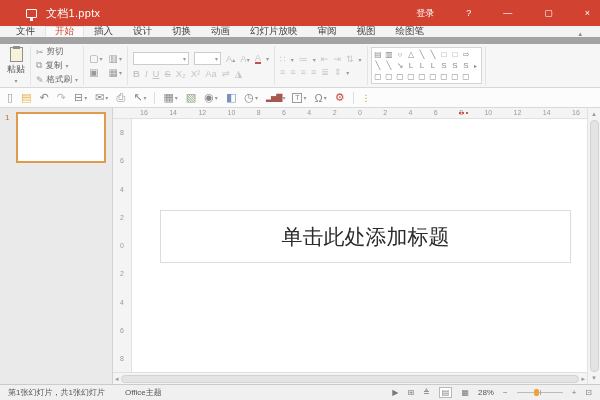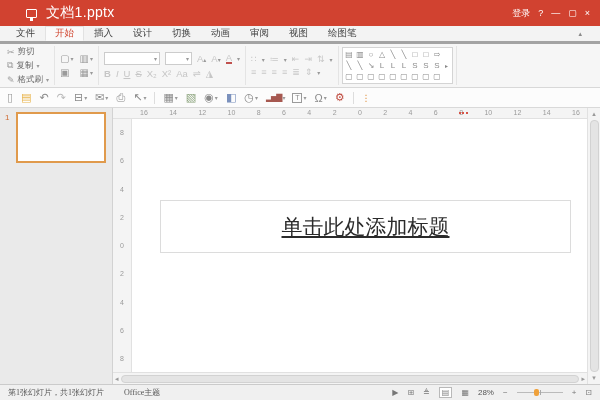--- a/index.html
+++ b/index.html
@@ -4,26 +4,26 @@
 <style>
   * { margin:0; padding:0; box-sizing:border-box; }
   html,body { width:600px; height:400px; overflow:hidden; }
   body { font-family:"Liberation Sans","DejaVu Sans",sans-serif; font-size:9px; background:#fff; color:#444; }
   .window { width:600px; height:400px; display:flex; flex-direction:column; }
 
   
   .titlebar { height:26px; background:#d14230; display:flex; align-items:center; color:#fff; padding:0 10px 0 26px; flex:0 0 auto; }
   .app-icon { width:11px; height:9px; border:1px solid #fff; border-radius:1px; position:relative; margin-right:9px; }
   .app-icon::after { content:""; position:absolute; left:3px; top:8px; width:3px; height:3px; background:#fff; }
-  .tb-title { font-size:14px; letter-spacing:.3px; }
-  .tb-right { margin-left:auto; display:flex; align-items:center; gap:8px; font-size:9px; }
+  .tb-title { font-size:11px; letter-spacing:.3px; }
+  .tb-right { margin-left:auto; display:flex; align-items:center; gap:32px; font-size:9px; }
   .tb-btn { cursor:default; }
 
   
-  .menubar { height:18px; background:#f3f3f3; border-bottom:3px solid #a3a3a3; display:flex; align-items:stretch; padding-left:6px; font-size:9.5px; color:#3f3f3f; flex:0 0 auto; }
+  .menubar { height:18px; background:#f3f3f3; border-bottom:7px solid #a3a3a3; display:flex; align-items:stretch; padding-left:6px; font-size:9.5px; color:#3f3f3f; flex:0 0 auto; }
   .tab { padding:0 9px; display:flex; align-items:center; border:1px solid transparent; }
   .tab.active { background:#fafafa; border-color:#e2e2e2; border-bottom-color:#fafafa; color:#d14731; }
   .mb-collapse { margin-left:auto; margin-right:9px; align-self:center; color:#8a8a8a; font-size:7px; }
 
   
   .ribbon { height:44px; background:#f6f6f6; border-bottom:1px solid #d8d8d8; display:flex; align-items:stretch; padding:2px 2px; flex:0 0 auto; }
   .rgroup { display:flex; align-items:center; padding:0 5px; border-right:1px solid #e4e4e4; }
   .paste-btn { display:flex; flex-direction:column; align-items:center; gap:1px; color:#555; }
   .paste-glyph { width:13px; height:15px; border:1px solid #8f8f8f; background:#f9f2da; position:relative; }
   .paste-glyph::after { content:""; position:absolute; left:2px; top:-2px; width:7px; height:3px; background:#8f8f8f; }
@@ -63,30 +63,30 @@
   .thumbs { width:113px; flex:0 0 auto; border-right:1px solid #d2d2d2; position:relative; }
   .thumb-num { position:absolute; left:5px; top:5px; color:#cf6b33; font-size:8px; }
   .thumb { position:absolute; left:16px; top:4px; width:90px; height:51px; background:#fff; border:2px solid #e09a4c; }
   .editor { flex:1 1 auto; display:flex; flex-direction:column; min-width:0; }
   .hruler { height:11px; flex:0 0 auto; background:#f4f4f4; border-bottom:1px solid #e1e1e1; display:flex; align-items:center; padding-left:20px; position:relative; }
   .hr-nums { flex:1; display:flex; justify-content:space-between; padding:0 7px; font-size:7px; color:#9a9a9a; line-height:10px; }
   .hr-mark { position:absolute; left:73%; top:4px; width:9px; border-top:2px dotted #d65448; }
   .editor-body { flex:1 1 auto; display:flex; min-height:0; }
   .vruler { width:19px; flex:0 0 auto; background:#f4f4f4; border-right:1px solid #e1e1e1; display:flex; flex-direction:column; justify-content:space-between; align-items:center; padding:10px 0; font-size:7px; color:#9a9a9a; position:relative; }
   .canvas { flex:1 1 auto; background:#fff; position:relative; }
-  .title-ph { position:absolute; left:28px; top:81px; width:411px; height:53px; border:1px solid #dcdcdc; display:flex; align-items:center; justify-content:center; font-family:"DejaVu Serif","Liberation Serif",serif; font-size:21px; color:#2b2b2b;text-decoration:underline; }
+  .title-ph { position:absolute; left:28px; top:91px; width:411px; height:53px; border:1px solid #dcdcdc; display:flex; align-items:center; justify-content:center; font-family:"DejaVu Serif","Liberation Serif",serif; font-size:21px; color:#2b2b2b; }
   .subtitle-ph { position:absolute; left:67px; top:144px; width:321px; height:66px; border:1px solid #dcdcdc; text-align:center; padding-top:6px; font-family:"DejaVu Serif","Liberation Serif",serif; font-size:12px; color:#2b2b2b; }
   .hscroll { height:12px; flex:0 0 auto; background:#f4f4f4; border-top:1px solid #e1e1e1; display:flex; align-items:center; padding:0 2px; font-size:7px; color:#999; }
   .hs-thumb { flex:1; height:8px; margin:0 2px; background:#e4e4e4; border:1px solid #d2d2d2; border-radius:4px; }
   .vscroll { width:13px; flex:0 0 auto; background:#f4f4f4; border-left:1px solid #e1e1e1; display:flex; flex-direction:column; align-items:center; padding:2px 0; font-size:7px; color:#999; }
   .vs-thumb { flex:1; width:9px; margin:2px 0; background:#e4e4e4; border:1px solid #d2d2d2; border-radius:4px; }
 
   
   .statusbar { height:16px; flex:0 0 auto; background:#f0f0f0; border-top:1px solid #cbcbcb; display:flex; align-items:center; padding:0 8px; font-size:8px; color:#555; }
-  .sb-left { display:flex; gap:20px;font-family:Liberation Serif, serif; }
+  .sb-left { display:flex; gap:20px; }
   .sb-right { margin-left:auto; display:flex; align-items:center; gap:9px; }
   .sb-btn { font-size:8px; color:#777; }
   .sb-btn.active-view { border:1px solid #b9b9b9; background:#fff; padding:0 2px; }
   .zoom-track { width:46px; height:1px; background:#bbb; position:relative; }
   .zoom-track::before { content:""; position:absolute; left:50%; top:-2px; width:1px; height:5px; background:#aaa; }
   .zoom-handle { position:absolute; left:38%; top:-3px; width:5px; height:7px; background:#efa13b; border-radius:2px; }
 </style>
 </head>
 <body>
 
@@ -111,29 +111,37 @@
       <span class="tab active">开始</span>
 
       <span class="tab">插入</span>
 
       <span class="tab">设计</span>
 
       <span class="tab">切换</span>
 
       <span class="tab">动画</span>
 
+      <span class="tab">幻灯片放映</span>
 
       <span class="tab">审阅</span>
 
       <span class="tab">视图</span>
 
       <span class="tab">绘图笔</span>
     </div>
 
   <div class="ribbon">
+    <div class="rgroup">
+      <div class="paste-btn">
+        <span class="paste-glyph"></span>
+        <span>粘贴</span>
+        <span class="caret">▾</span>
+      </div>
+    </div>
     <div class="rgroup">
       <div class="clip-list">
 
           <span class="clip-item">
             <span class="ic">✂</span>
             <span>剪切</span>
             <span class="caret"></span>
           </span>
 
           <span class="clip-item">

